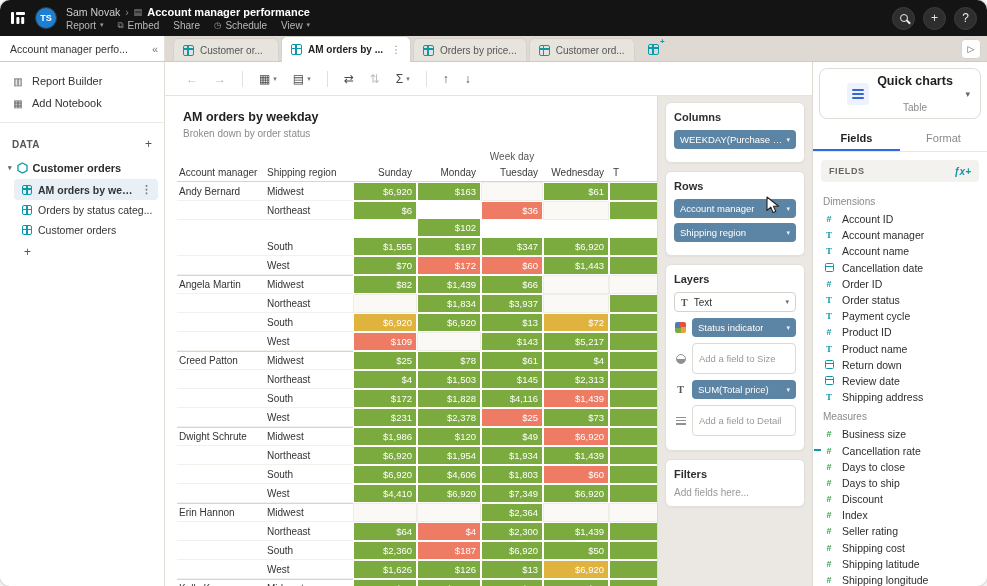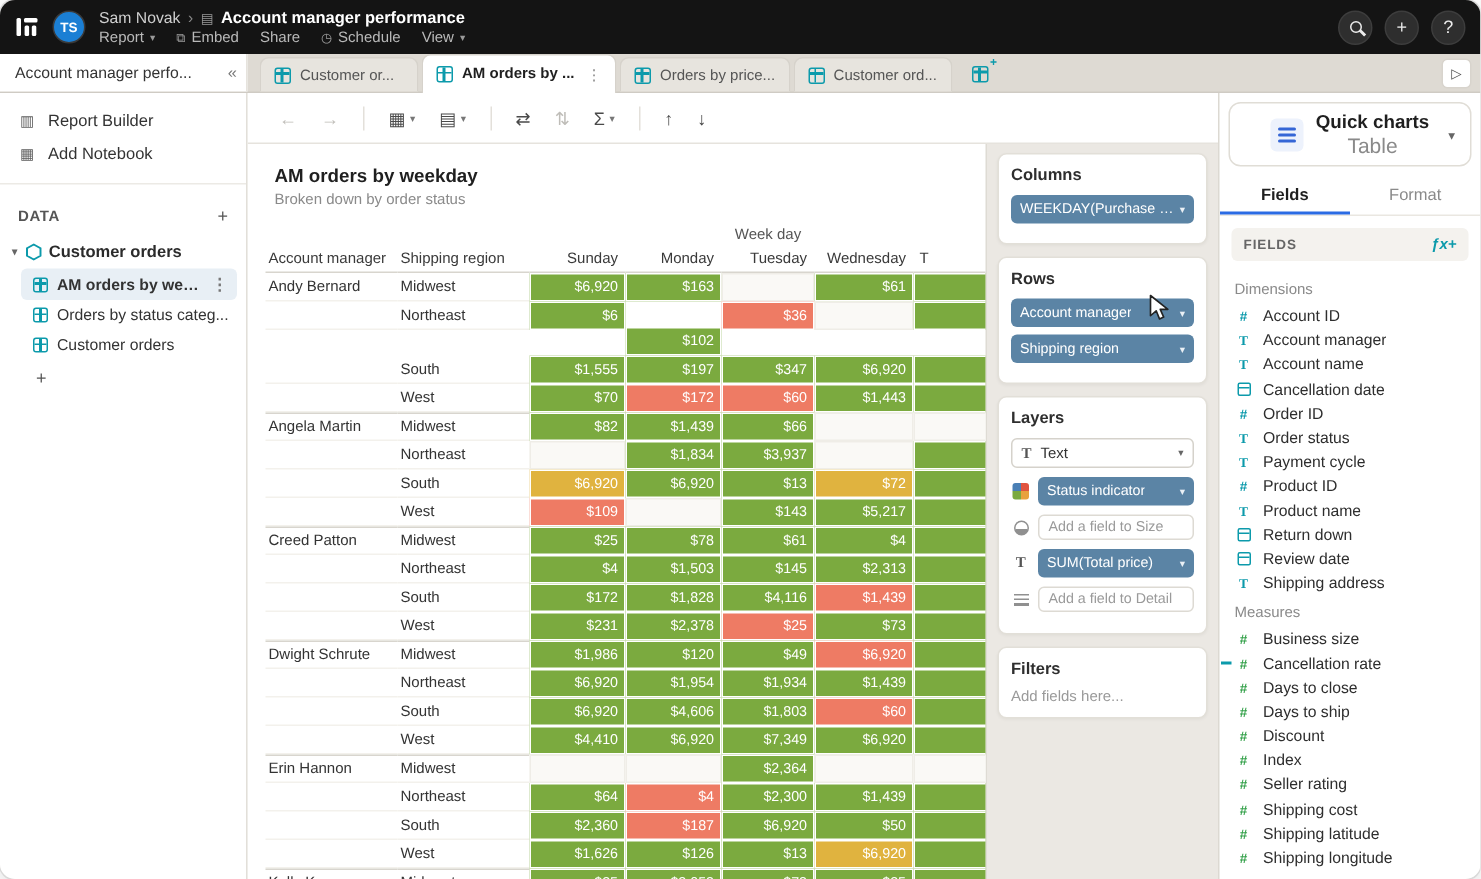--- a/index.html
+++ b/index.html
@@ -111,41 +111,41 @@
   .pill-lbl{overflow:hidden;text-overflow:ellipsis}
   .pc{font-size:7px;margin-left:4px;color:#EAF0F5}
   .pc.dark{color:#666}
   .l-row{display:flex;align-items:center;gap:5px;margin-bottom:6px}
   .l-row .pill{margin:0;flex:1;min-width:0}
   .gut{width:13px;display:flex;justify-content:center;align-items:center;flex:none}
   .t-ic{font-family:"Liberation Serif",serif;font-size:10px;font-weight:700;color:#555}
   .sel{flex:1;height:20px;border:1px solid #D5D2CB;border-radius:4px;display:flex;align-items:center;
        padding:0 6px;font-size:10px;color:#333;justify-content:space-between;background:#fff;cursor:pointer}
   .sel-l{display:flex;gap:6px;align-items:center}
-  .inputbox{flex:1;height:17px;border:1px solid #DDDAD3;border-radius:4px;display:flex;align-items:center;
+  .inputbox{flex:1;height:31px;border:1px solid #DDDAD3;border-radius:4px;display:flex;align-items:center;
             padding:0 6px;font-size:9.5px;color:#9a9a9a;background:#fff;white-space:nowrap;overflow:hidden}
   .status-icon{width:11px;height:11px;border-radius:2px;background:#E0823F;
                background:conic-gradient(#E0533F 0 25%,#E8A13D 0 50%,#7BAA3F 0 75%,#4A7FB5 0)}
   .size-icon{width:10px;height:10px;border-radius:50%;border:1.5px solid #909090;
              background:linear-gradient(#0000 55%,#909090 55%)}
   .detail-icon{width:10px;height:8px;display:flex;flex-direction:column;justify-content:space-between}
   .detail-icon i{height:1.5px;background:#909090;display:block}
   .filters-ph{font-size:10px;color:#9a9a9a}
 
   
   .fields-panel{position:absolute;top:62px;left:812px;right:0;bottom:0;background:#fff;border-left:1px solid #DCD9D2;
                 display:flex;flex-direction:column;z-index:4}
   .fp-head{display:flex;align-items:center;gap:8px;justify-content:center;position:relative;margin:6px;
            border:1px solid #E0DDD6;border-radius:8px;padding:5px 10px;cursor:pointer}
   .qc-icon{width:22px;height:22px;border-radius:4px;background:#EDF2FC;display:flex;flex-direction:column;
            justify-content:center;align-items:center;gap:2px;flex:none}
   .qc-icon i{display:block;width:12px;height:2px;background:#3566D6;border-radius:1px}
   .fp-titles{text-align:center}
   .fp-title{font-size:12.5px;font-weight:700;color:#1f1f1f}
-  .fp-sub{font-size:14px;color:#8a8a8a;margin-top:1px}
+  .fp-sub{font-size:10px;color:#8a8a8a;margin-top:14px}
   .fp-chev{position:absolute;right:10px;color:#666;font-size:9px}
   .fp-tabs{display:flex;border-bottom:1px solid #EAE7E1}
   .fp-tab{flex:1;text-align:center;font-size:11px;color:#8a8a8a;padding:7px 0;cursor:pointer}
   .fp-tab.active{color:#1f1f1f;font-weight:700;box-shadow:inset 0 -2px 0 var(--accent-blue,#2B6BE4)}
   .fp-fields{margin:8px;background:#F4F2EE;border-radius:4px;height:22px;display:flex;align-items:center;
              justify-content:space-between;padding:0 8px;flex:none}
   .fp-fields .fl{font-size:9px;font-weight:700;color:#666;letter-spacing:.6px}
   .fx{color:var(--teal,#0C9AAB);font-size:10px;font-style:italic;font-weight:700;cursor:pointer}
   .fp-list{flex:1;overflow:hidden;padding:0 10px}
   .fp-group{font-size:10px;color:#8a8a8a;margin:6px 0 4px}

